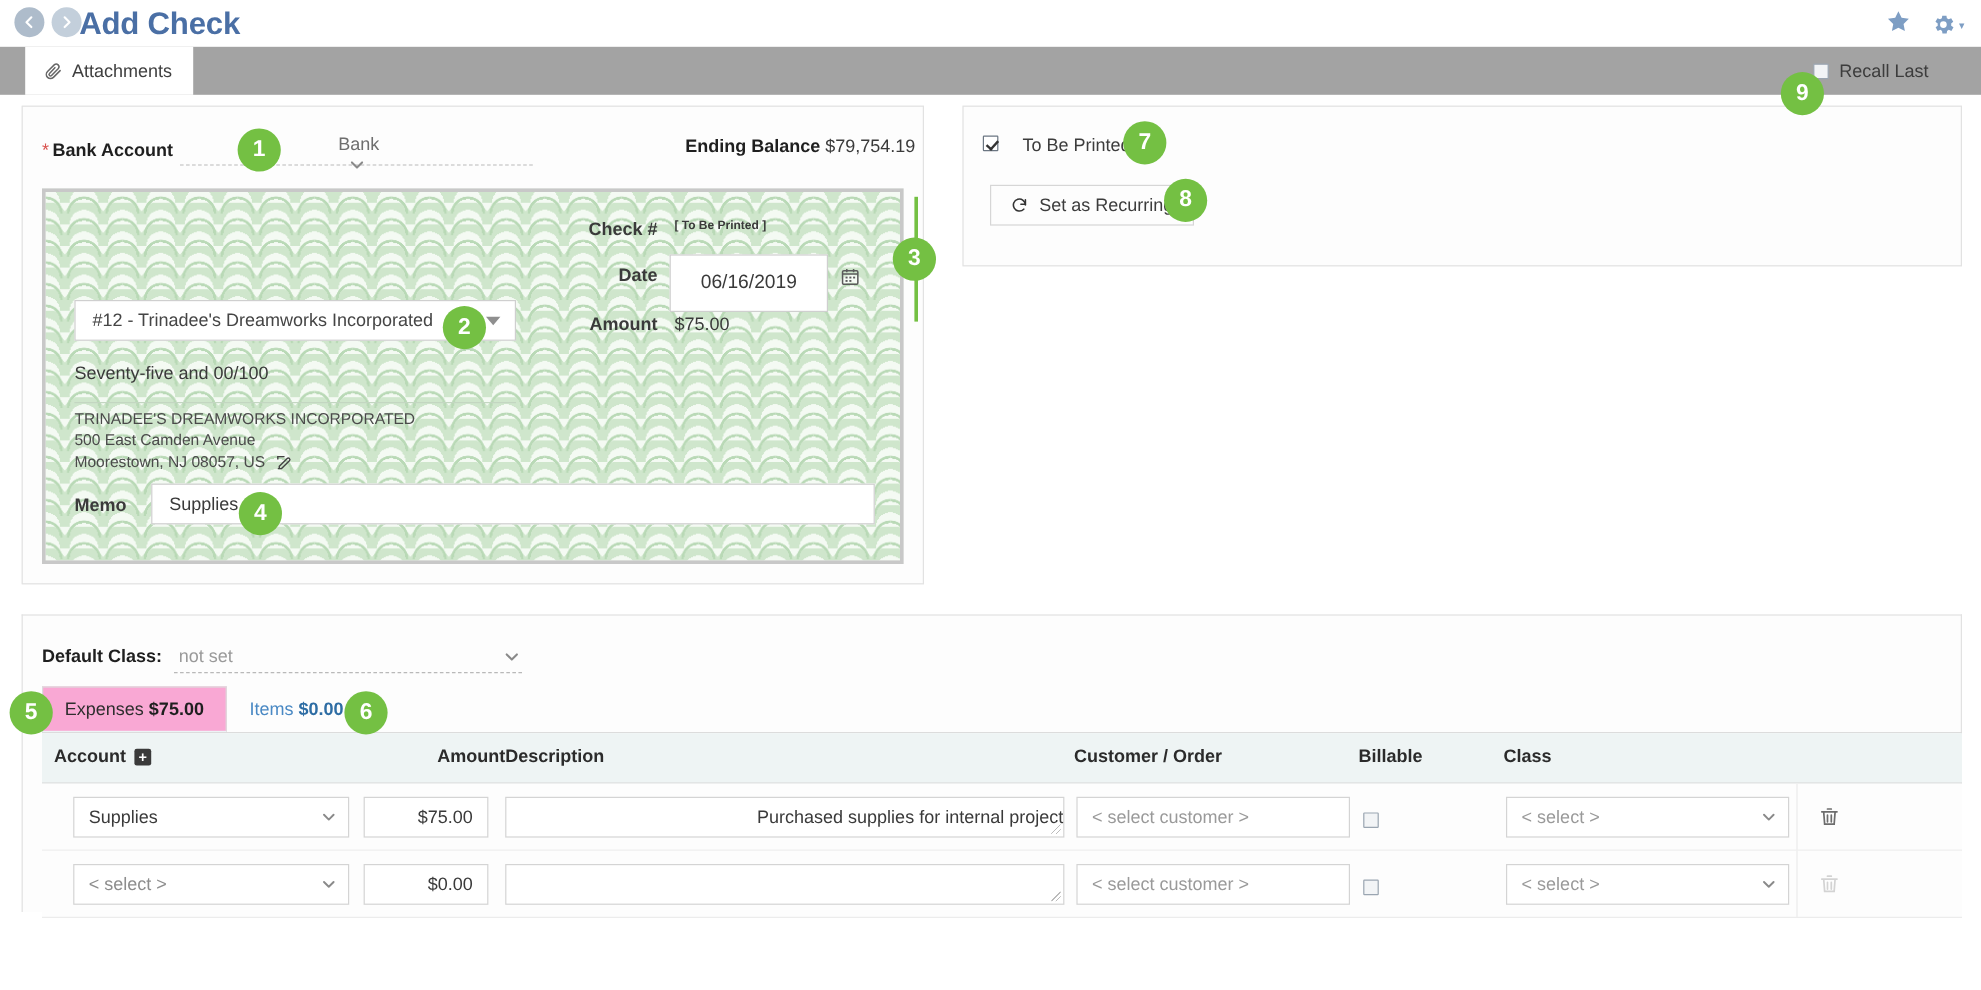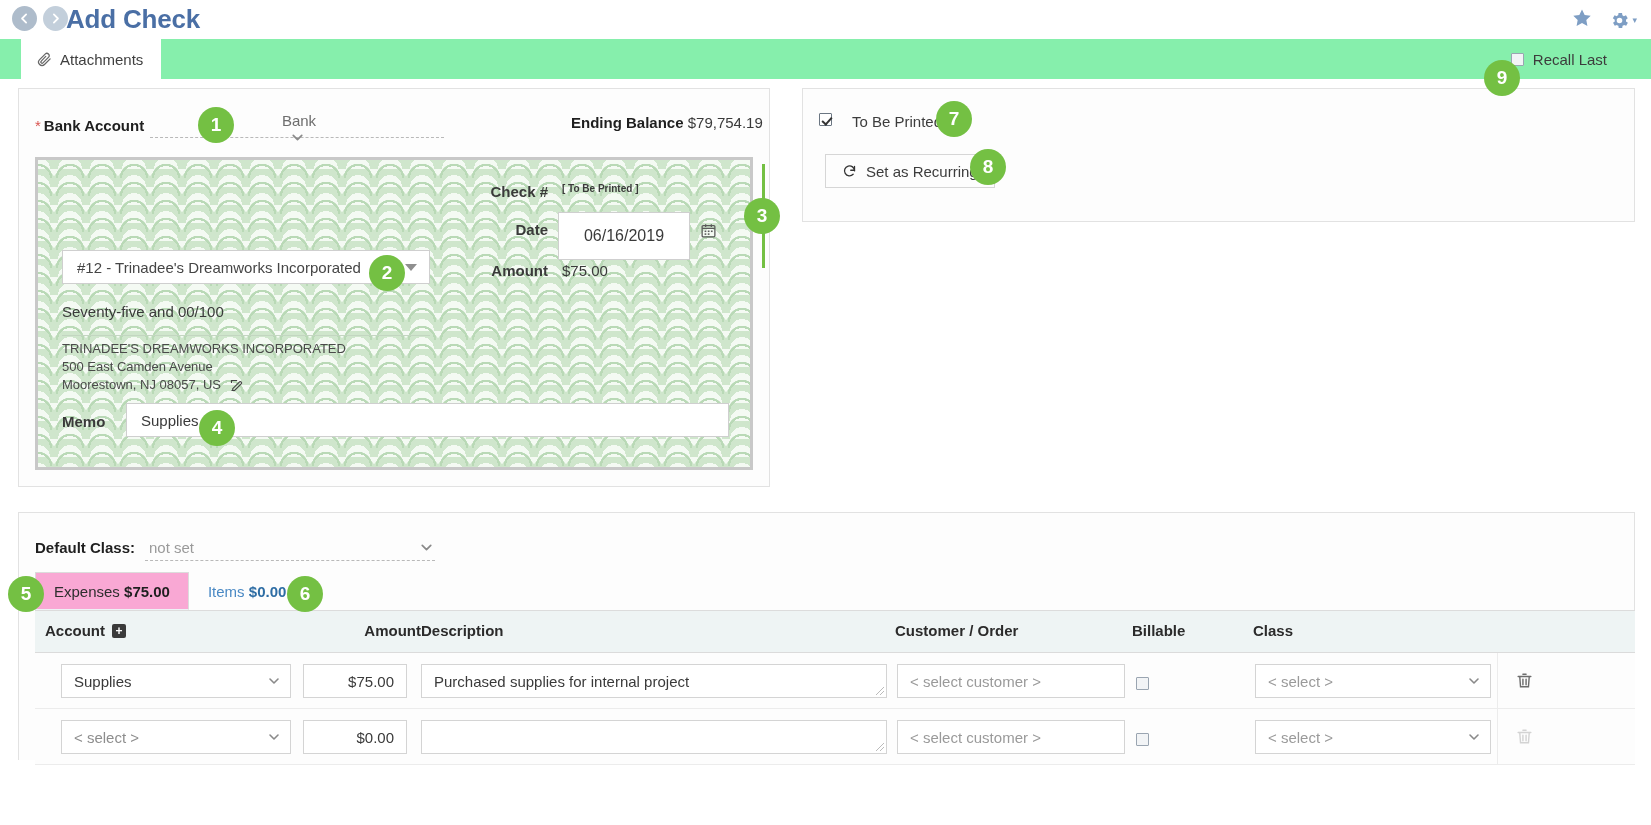--- a/index.html
+++ b/index.html
@@ -33,21 +33,21 @@
     font-size: 26px; font-weight: bold; color: #4a6fa5; letter-spacing: -0.2px;
   }
   .title-icons { position: absolute; right: 14px; top: 7px; display: flex; align-items: center; gap: 16px; }
   .star-icon { color: #7e9ec4; cursor: pointer; }
   .gear-wrap { display: flex; align-items: center; gap: 2px; color: #7e9ec4; cursor: pointer; }
   .caret-sm { font-size: 9px; color: #7e9ec4; }
 
   
   .toolbar {
     position: absolute; left: 0; top: 39px; width: 1651px; height: 40px;
-    background: #86efac;
+    background: #a3a3a3;
   }
   .tab-attachments {
     position: absolute; left: 21px; top: 0px; height: 40px;
     background: #ffffff; display: flex; align-items: center; gap: 8px;
     padding: 0 18px 0 16px; cursor: pointer;
     font-size: 15px; color: #3f3f3f;
   }
   .clip-icon { color: #666; display: flex; }
   .recall-wrap {
     position: absolute; right: 44px; top: 0; height: 40px;
@@ -231,21 +231,21 @@
   .trow.r1 { top: 140px; }
   .trow.r2 { top: 196px; }
 
   .cell-input {
     position: absolute; background: #fff; border: 1px solid #d4d4d4;
     display: flex; align-items: center; font-size: 15px; color: #3a3a3a;
   }
   .sel-account { left: 26px; top: 11px; width: 230px; height: 34px; padding: 0 8px 0 12px; justify-content: space-between; cursor: pointer; }
   .sel-account .val.ph { color: #8d8d8d; }
   .in-amount  { left: 268px; top: 11px; width: 104px; height: 34px; padding-right: 12px; justify-content: flex-end; cursor: text; }
-  .in-desc    { left: 386px; top: 11px; width: 466px; height: 34px; padding-left: 12px; cursor: text; position: absolute; }
+  .in-desc    { left: 386px; top: 11px; width: 466px; height: 34px; padding-left: 12px; cursor: text; position: absolute; justify-content: flex-end; }
   .in-desc:after {
     content: ""; position: absolute; right: 2px; bottom: 2px; width: 8px; height: 8px;
     background: linear-gradient(135deg, transparent 46%, #bbb 46%, #bbb 54%, transparent 54%),
                 linear-gradient(135deg, transparent 70%, #bbb 70%, #bbb 78%, transparent 78%);
   }
   .in-cust    { left: 862px; top: 11px; width: 228px; height: 34px; padding-left: 12px; color: #9a9a9a; cursor: text; }
   .cb-bill    { position: absolute; left: 1101px; top: 24px; cursor: pointer; }
   .sel-class  { left: 1220px; top: 11px; width: 236px; height: 34px; padding: 0 8px 0 12px; justify-content: space-between; color: #9a9a9a; cursor: pointer; }
   .trash {
     position: absolute; left: 1480px; top: 18px; color: #6d6d6d; cursor: pointer;

